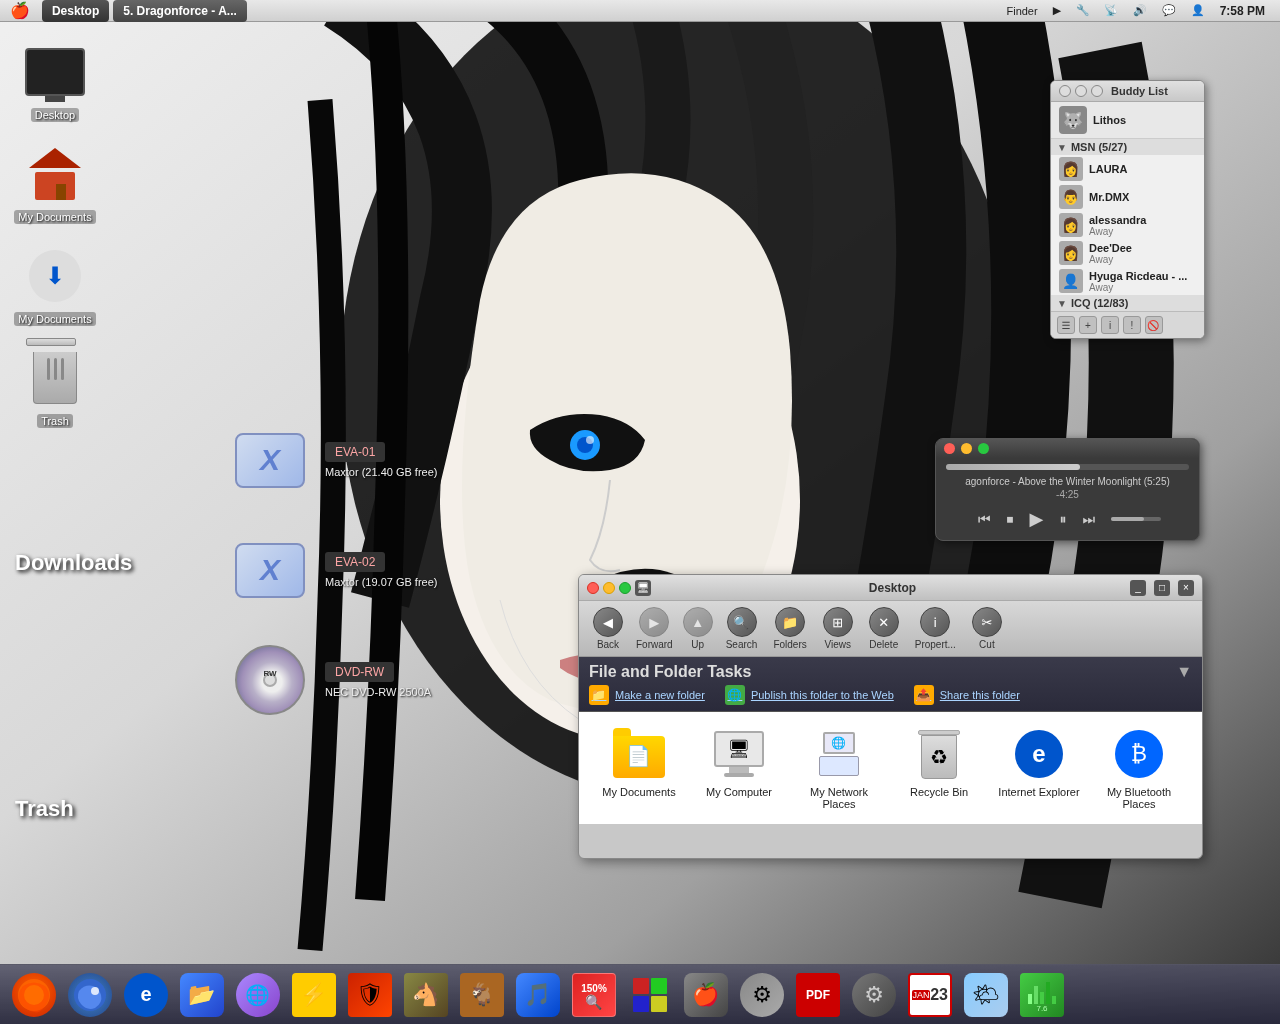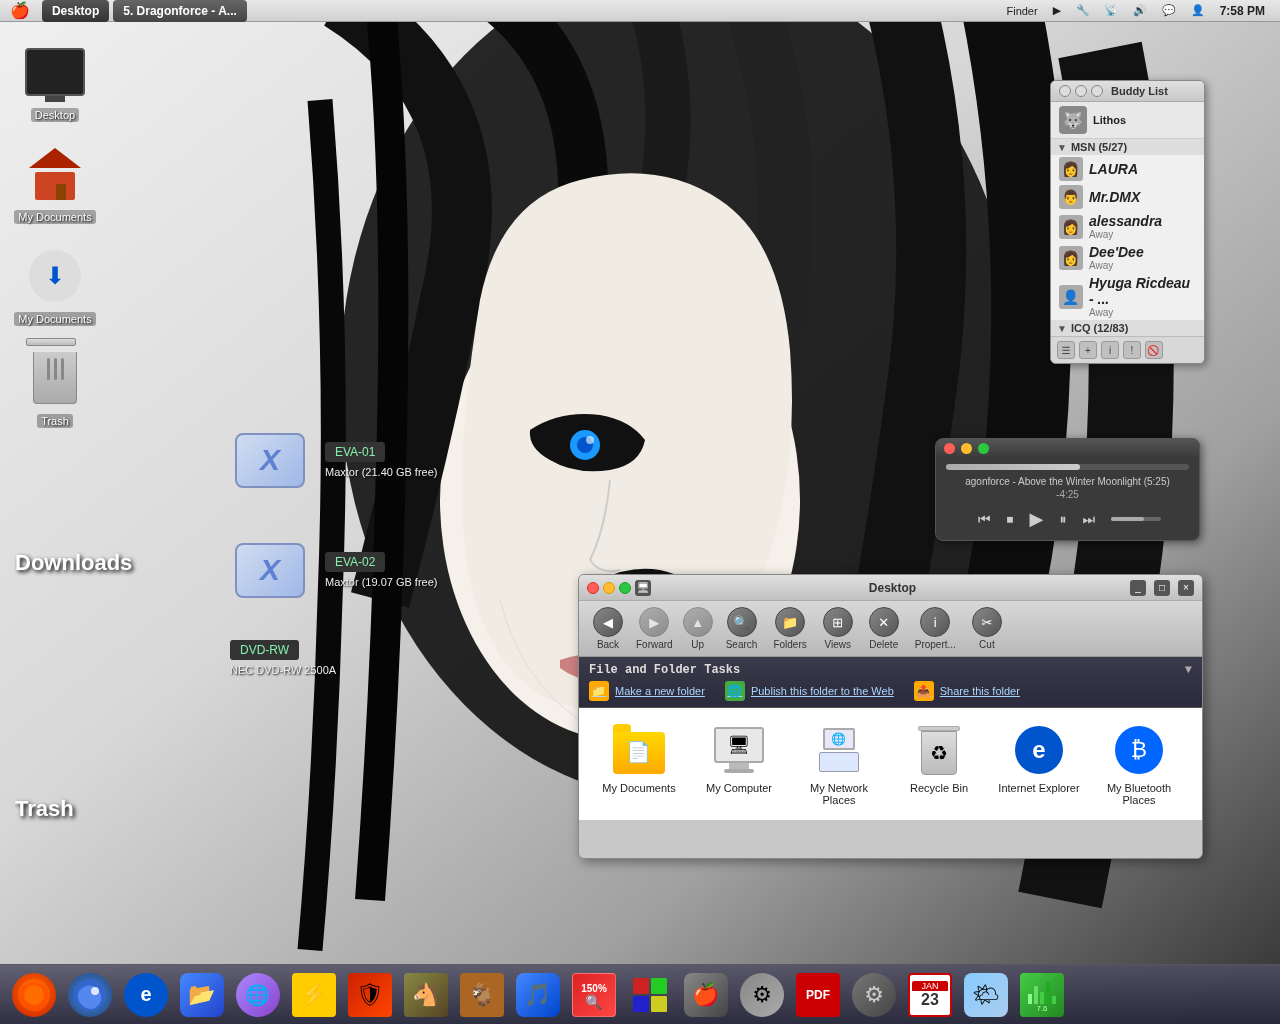--- a/index.html
+++ b/index.html
@@ -254,21 +254,21 @@
       color: #7090e0;
       font-weight: bold;
       font-style: italic;
     }
     .drive-label {
       text-align: left;
     }
     .drive-name {
       display: inline-block;
       background: #333;
-      color: #86efac;
+      color: #fca5a5;
       padding: 3px 10px;
       border-radius: 3px;
       font-size: 12px;
       margin-bottom: 4px;
     }
     .drive-desc {
       color: #eee;
       font-size: 11px;
       text-shadow: 1px 1px 2px black;
     }
@@ -374,21 +374,21 @@
       width: 24px;
       height: 24px;
       border-radius: 3px;
       background: #aaa;
       font-size: 14px;
       display: flex;
       align-items: center;
       justify-content: center;
     }
     .buddy-contact-info { flex: 1; }
-    .buddy-contact-name { font-size: 14px; color: #222; font-weight: bold; font-style: italic; }
+    .buddy-contact-name { font-size: 11px; color: #222; font-weight: bold; }
     .buddy-contact-sub { font-size: 10px; color: #777; }
     .buddy-bottom-bar {
       display: flex;
       align-items: center;
       gap: 4px;
       padding: 4px 6px;
       background: #d8d8d8;
       border-top: 1px solid #bbb;
     }
     .buddy-bottom-btn {
@@ -571,24 +571,23 @@
     .task-panel {
       background: linear-gradient(to bottom, #3a3a4a, #2a2a3a);
       padding: 6px 10px;
       border-bottom: 1px solid #555;
     }
     .task-panel-header {
       display: flex;
       align-items: center;
       justify-content: space-between;
       color: #ddd;
-      font-size: 12px;
+      font-size: 16px;
       font-weight: bold;
       margin-bottom: 4px;
-      font-family: Liberation Mono, monospace;
     }
     .task-panel-arrow { color: #aaa; cursor: pointer; }
     .task-panel-items {
       display: flex;
       align-items: center;
       gap: 20px;
     }
     .task-panel-item {
       display: flex;
       align-items: center;
@@ -868,20 +867,26 @@
       </div>
     </div>
     <div class="drive-label">
       <span class="drive-name">EVA-02</span><br>
       <span class="drive-desc">Maxtor (19.07 GB free)</span>
     </div>
   </div>
 
 
   <div class="drive-item">
+    <div class="drive-icon-container">
+      <div class="dvd-icon" style="background: radial-gradient(circle at 35px 35px, #eee 10px, #b8b0c8 20px, #a090b8 30px, #8880a8 35px);">
+        <div class="dvd-center"></div>
+        <span class="dvd-label-text">RW</span>
+      </div>
+    </div>
     <div class="drive-label">
       <span class="drive-name">DVD-RW</span><br>
       <span class="drive-desc">NEC DVD-RW 2500A</span>
     </div>
   </div>
 </div>
 
 <div id="buddy-list">
   <div class="buddy-titlebar">
     <div class="buddy-dot"></div>
@@ -1204,21 +1209,21 @@
 
   <div class="dock-item">
     <div class="dock-icon pdf-icon" style="font-size:12px; font-weight:bold; color:white; display:flex; align-items:center; justify-content:center;">PDF</div>
   </div>
 
   <div class="dock-item">
     <div class="dock-icon gear-icon2" style="font-size:22px; color:#ccc;">⚙</div>
   </div>
 
   <div class="dock-item">
-    <div class="dock-icon calendar-icon" style="display:flex; flex-direction:column; padding:2px; border-radius:4px;">
+    <div class="dock-icon calendar-icon" style="display:flex; flex-direction:row; padding:2px; border-radius:4px;">
       <div style="width:100%; background:#cc0000; color:white; font-size:9px; text-align:center; border-radius:2px 2px 0 0;">JAN</div>
       <div style="font-size:16px; font-weight:bold; color:#333;">23</div>
     </div>
   </div>
 
   <div class="dock-item">
     <div class="dock-icon weather-icon" style="font-size:22px;">🌤</div>
   </div>
 
   <div class="dock-item">

